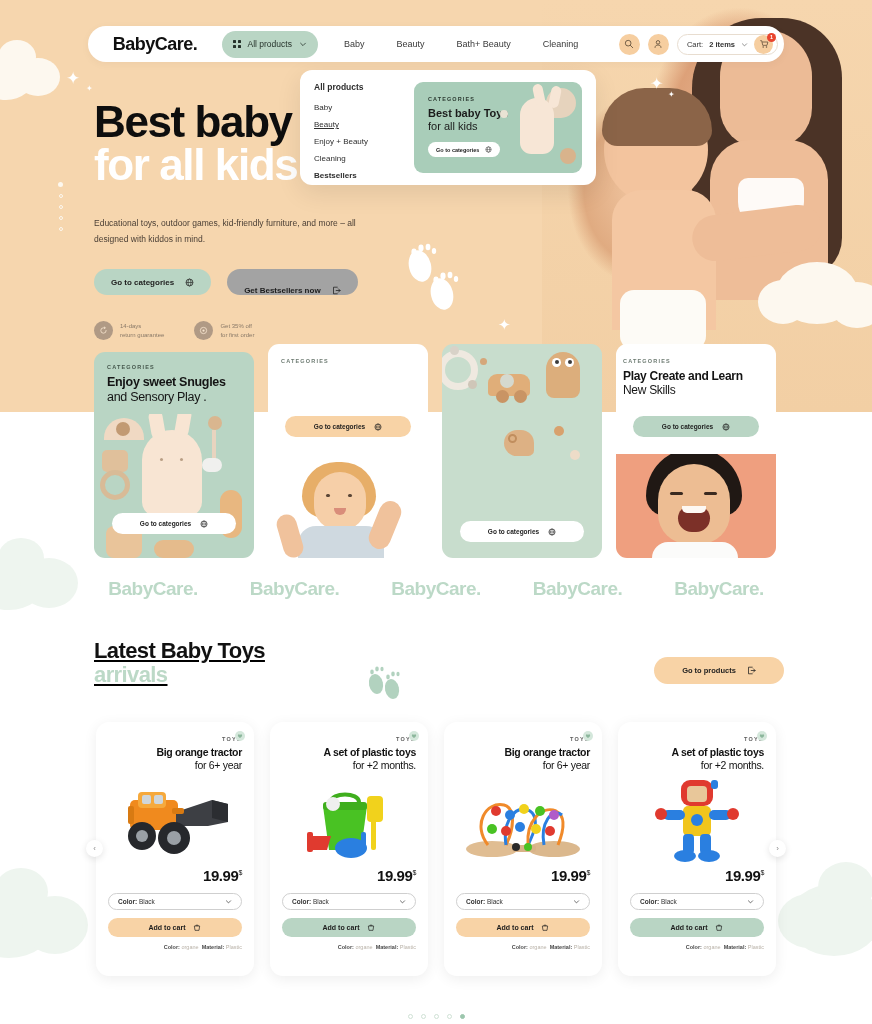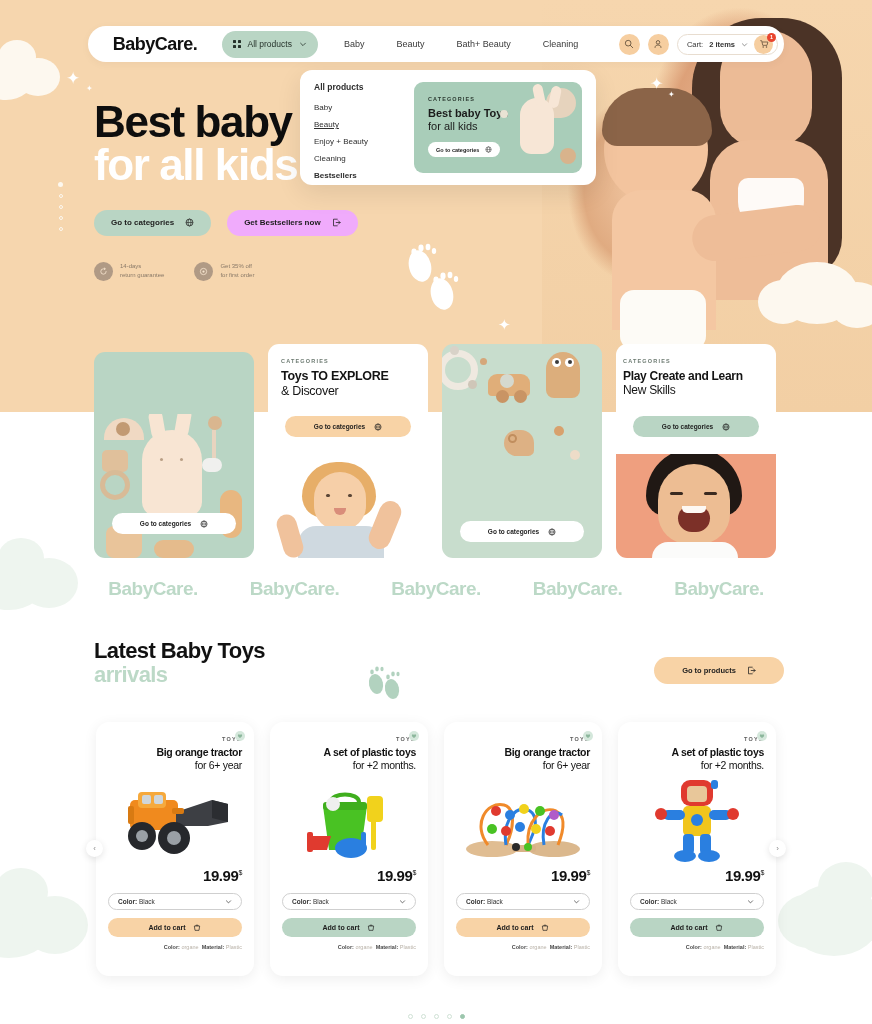--- a/index.html
+++ b/index.html
@@ -94,21 +94,21 @@
   .hero-content { position: absolute; left: 94px; top: 100px; width: 420px; z-index: 20; }
   .h1a { font-size: 44px; font-weight: 700; color: #0e0e0e; line-height: .98; letter-spacing: -1.4px; }
   .h1b { font-size: 44px; font-weight: 700; color: #ffffff; line-height: 1.02; letter-spacing: -1.4px; }
   .sub { margin-top: 28px; font-size: 8.5px; color: #4c4036; line-height: 1.85; width: 270px; }
   .hero-btns { margin-top: 22px; display: flex; gap: 16px; }
   .btn {
     display: inline-flex; align-items: center; justify-content: center; gap: 11px;
     height: 26px; border-radius: 14px; font-size: 8px; font-weight: 700; color: #1d1d1d; padding: 0 17px;
   }
   .btn.green { background: #b9d5c4; }
-  .btn.white { background: #f0abfc; }
+  .btn.white { background: #a3a3a3; align-items: flex-end; }
   .btn.peach { background: #f8d3a6; }
   .perks { margin-top: 26px; display: flex; gap: 30px; }
   .perk { display: flex; align-items: center; gap: 7px; }
   .perk-ic { width: 19px; height: 19px; border-radius: 50%; background: #b09a85; display: flex; align-items: center; justify-content: center; }
   .perk-tx { font-size: 6px; color: #8a7a68; line-height: 1.55; }
 
   
   .cats { position: absolute; left: 0; top: 352px; width: 872px; height: 206px; z-index: 22; }
   .cat-card { position: absolute; border-radius: 11px; overflow: hidden; }
   .cat-label { font-size: 5.5px; letter-spacing: 1.2px; font-weight: 700; color: #45574c; }
@@ -117,21 +117,21 @@
   .pill {
     display: inline-flex; align-items: center; justify-content: center; gap: 9px;
     height: 21px; border-radius: 13px; font-size: 6.5px; font-weight: 700; color: #1d1d1d;
   }
 
   
   .marquee { position: absolute; left: 0; top: 578px; width: 872px; display: flex; justify-content: center; gap: 52px; z-index: 5; }
   .marquee span { font-size: 19px; font-weight: 700; letter-spacing: -.5px; color: #bcd9c7; }
 
   
-  .latest-head { position: absolute; left: 94px; top: 638px; z-index: 5; }
+  .latest-head { position: absolute; left: 94px; top: 638px; z-index: 5; text-decoration: underline; }
   .latest-head h2 { font-size: 22px; font-weight: 700; color: #111; letter-spacing: -.6px; }
   .latest-head h3 { font-size: 22px; font-weight: 700; color: #bcd9c7; letter-spacing: -.6px; margin-top: -2px; }
   .go-products { position: absolute; right: 88px; top: 657px; z-index: 5; }
 
   
   .prods { position: absolute; left: 0; top: 722px; width: 872px; height: 254px; z-index: 5; }
   .pcard {
     position: absolute; width: 158px; height: 254px; background: #fff; border-radius: 13px;
     box-shadow: 0 3px 14px rgba(0,0,0,.07); padding: 14px 12px 0; text-align: right;
   }
@@ -325,20 +325,21 @@
           <ellipse cx="6" cy="6" rx="2" ry="4.6" stroke="#222" stroke-width=".7" fill="none"></ellipse>
           <path d="M1.6 6 H10.4" stroke="#222" stroke-width=".7"></path>
         </svg>
       </div>
     </div>
   </div>
 
   <div class="hero-content">
     <div class="h1a">Best baby</div>
     <div class="h1b">for all kids</div>
+    <div class="sub">Educational toys, outdoor games, kid-friendly furniture, and more – all designed with kiddos in mind.</div>
     <div class="hero-btns">
       <div class="btn green">
         <span>Go to categories</span>
         <svg width="9" height="9" viewBox="0 0 12 12">
           <circle cx="6" cy="6" r="4.6" stroke="#1d1d1d" stroke-width="1" fill="none"></circle>
           <ellipse cx="6" cy="6" rx="2" ry="4.6" stroke="#1d1d1d" stroke-width=".8" fill="none"></ellipse>
           <path d="M1.5 6 H10.5" stroke="#1d1d1d" stroke-width=".8"></path>
         </svg>
       </div>
       <div class="btn white">
@@ -373,20 +374,27 @@
           <span>Get 35% off</span><br>
           <span>for first order</span>
         </span>
       </div>
     </div>
   </div>
 
   <div class="cats">
 
     <div class="cat-card" style="left:94px; top:0; width:160px; height:206px; background:#b9d5c4;">
+      <div style="padding:12px 13px 0;">
+        <div class="cat-label">CATEGORIES</div>
+        <div class="cat-title">
+          <b>Enjoy sweet Snugles</b><br>
+          <span>and Sensory Play .</span>
+        </div>
+      </div>
 
       <div style="position:absolute;left:0;top:62px;width:160px;height:144px;overflow:hidden;">
         <div style="position:absolute;left:48px;top:16px;width:60px;height:86px;background:#f8e5d3;border-radius:30px 30px 14px 14px;"></div>
         <div style="position:absolute;left:56px;top:-4px;width:14px;height:30px;background:#f8e5d3;border-radius:8px;transform:rotate(-10deg);"></div>
         <div style="position:absolute;left:82px;top:-6px;width:14px;height:30px;background:#f8e5d3;border-radius:8px;transform:rotate(10deg);"></div>
         <div style="position:absolute;left:66px;top:44px;width:3px;height:3px;background:#b99f86;border-radius:50%;"></div>
         <div style="position:absolute;left:86px;top:44px;width:3px;height:3px;background:#b99f86;border-radius:50%;"></div>
         <div style="position:absolute;left:10px;top:4px;width:40px;height:22px;background:#f0d9c3;border-radius:22px 22px 0 0;"></div>
         <div style="position:absolute;left:22px;top:8px;width:14px;height:14px;background:#c29a73;border-radius:50%;"></div>
         <div style="position:absolute;left:8px;top:36px;width:26px;height:22px;background:#e0c09b;border-radius:5px;"></div>
@@ -404,24 +412,20 @@
             <circle cx="6" cy="6" r="4.6" stroke="#1d1d1d" stroke-width="1" fill="none"></circle>
             <ellipse cx="6" cy="6" rx="2" ry="4.6" stroke="#1d1d1d" stroke-width=".8" fill="none"></ellipse>
             <path d="M1.5 6 H10.5" stroke="#1d1d1d" stroke-width=".8"></path>
           </svg>
       </div>
     </div>
 
     <div class="cat-card" style="left:268px; top:-8px; width:160px; height:214px; background:#fff;">
       <div style="padding:14px 13px 0;">
         <div class="cat-label" style="color:#6c7a71;">CATEGORIES</div>
-        <div class="cat-title">
-          <b>Toys TO EXPLORE</b><br>
-          <span>&amp; Discover</span>
-        </div>
       </div>
       <div class="pill" style="position:absolute;left:17px;top:72px;width:126px;background:#f8d3a6;">
         <span>Go to categories</span>
         <svg width="8" height="8" viewBox="0 0 12 12">
             <circle cx="6" cy="6" r="4.6" stroke="#1d1d1d" stroke-width="1" fill="none"></circle>
             <ellipse cx="6" cy="6" rx="2" ry="4.6" stroke="#1d1d1d" stroke-width=".8" fill="none"></ellipse>
             <path d="M1.5 6 H10.5" stroke="#1d1d1d" stroke-width=".8"></path>
           </svg>
       </div>
 

